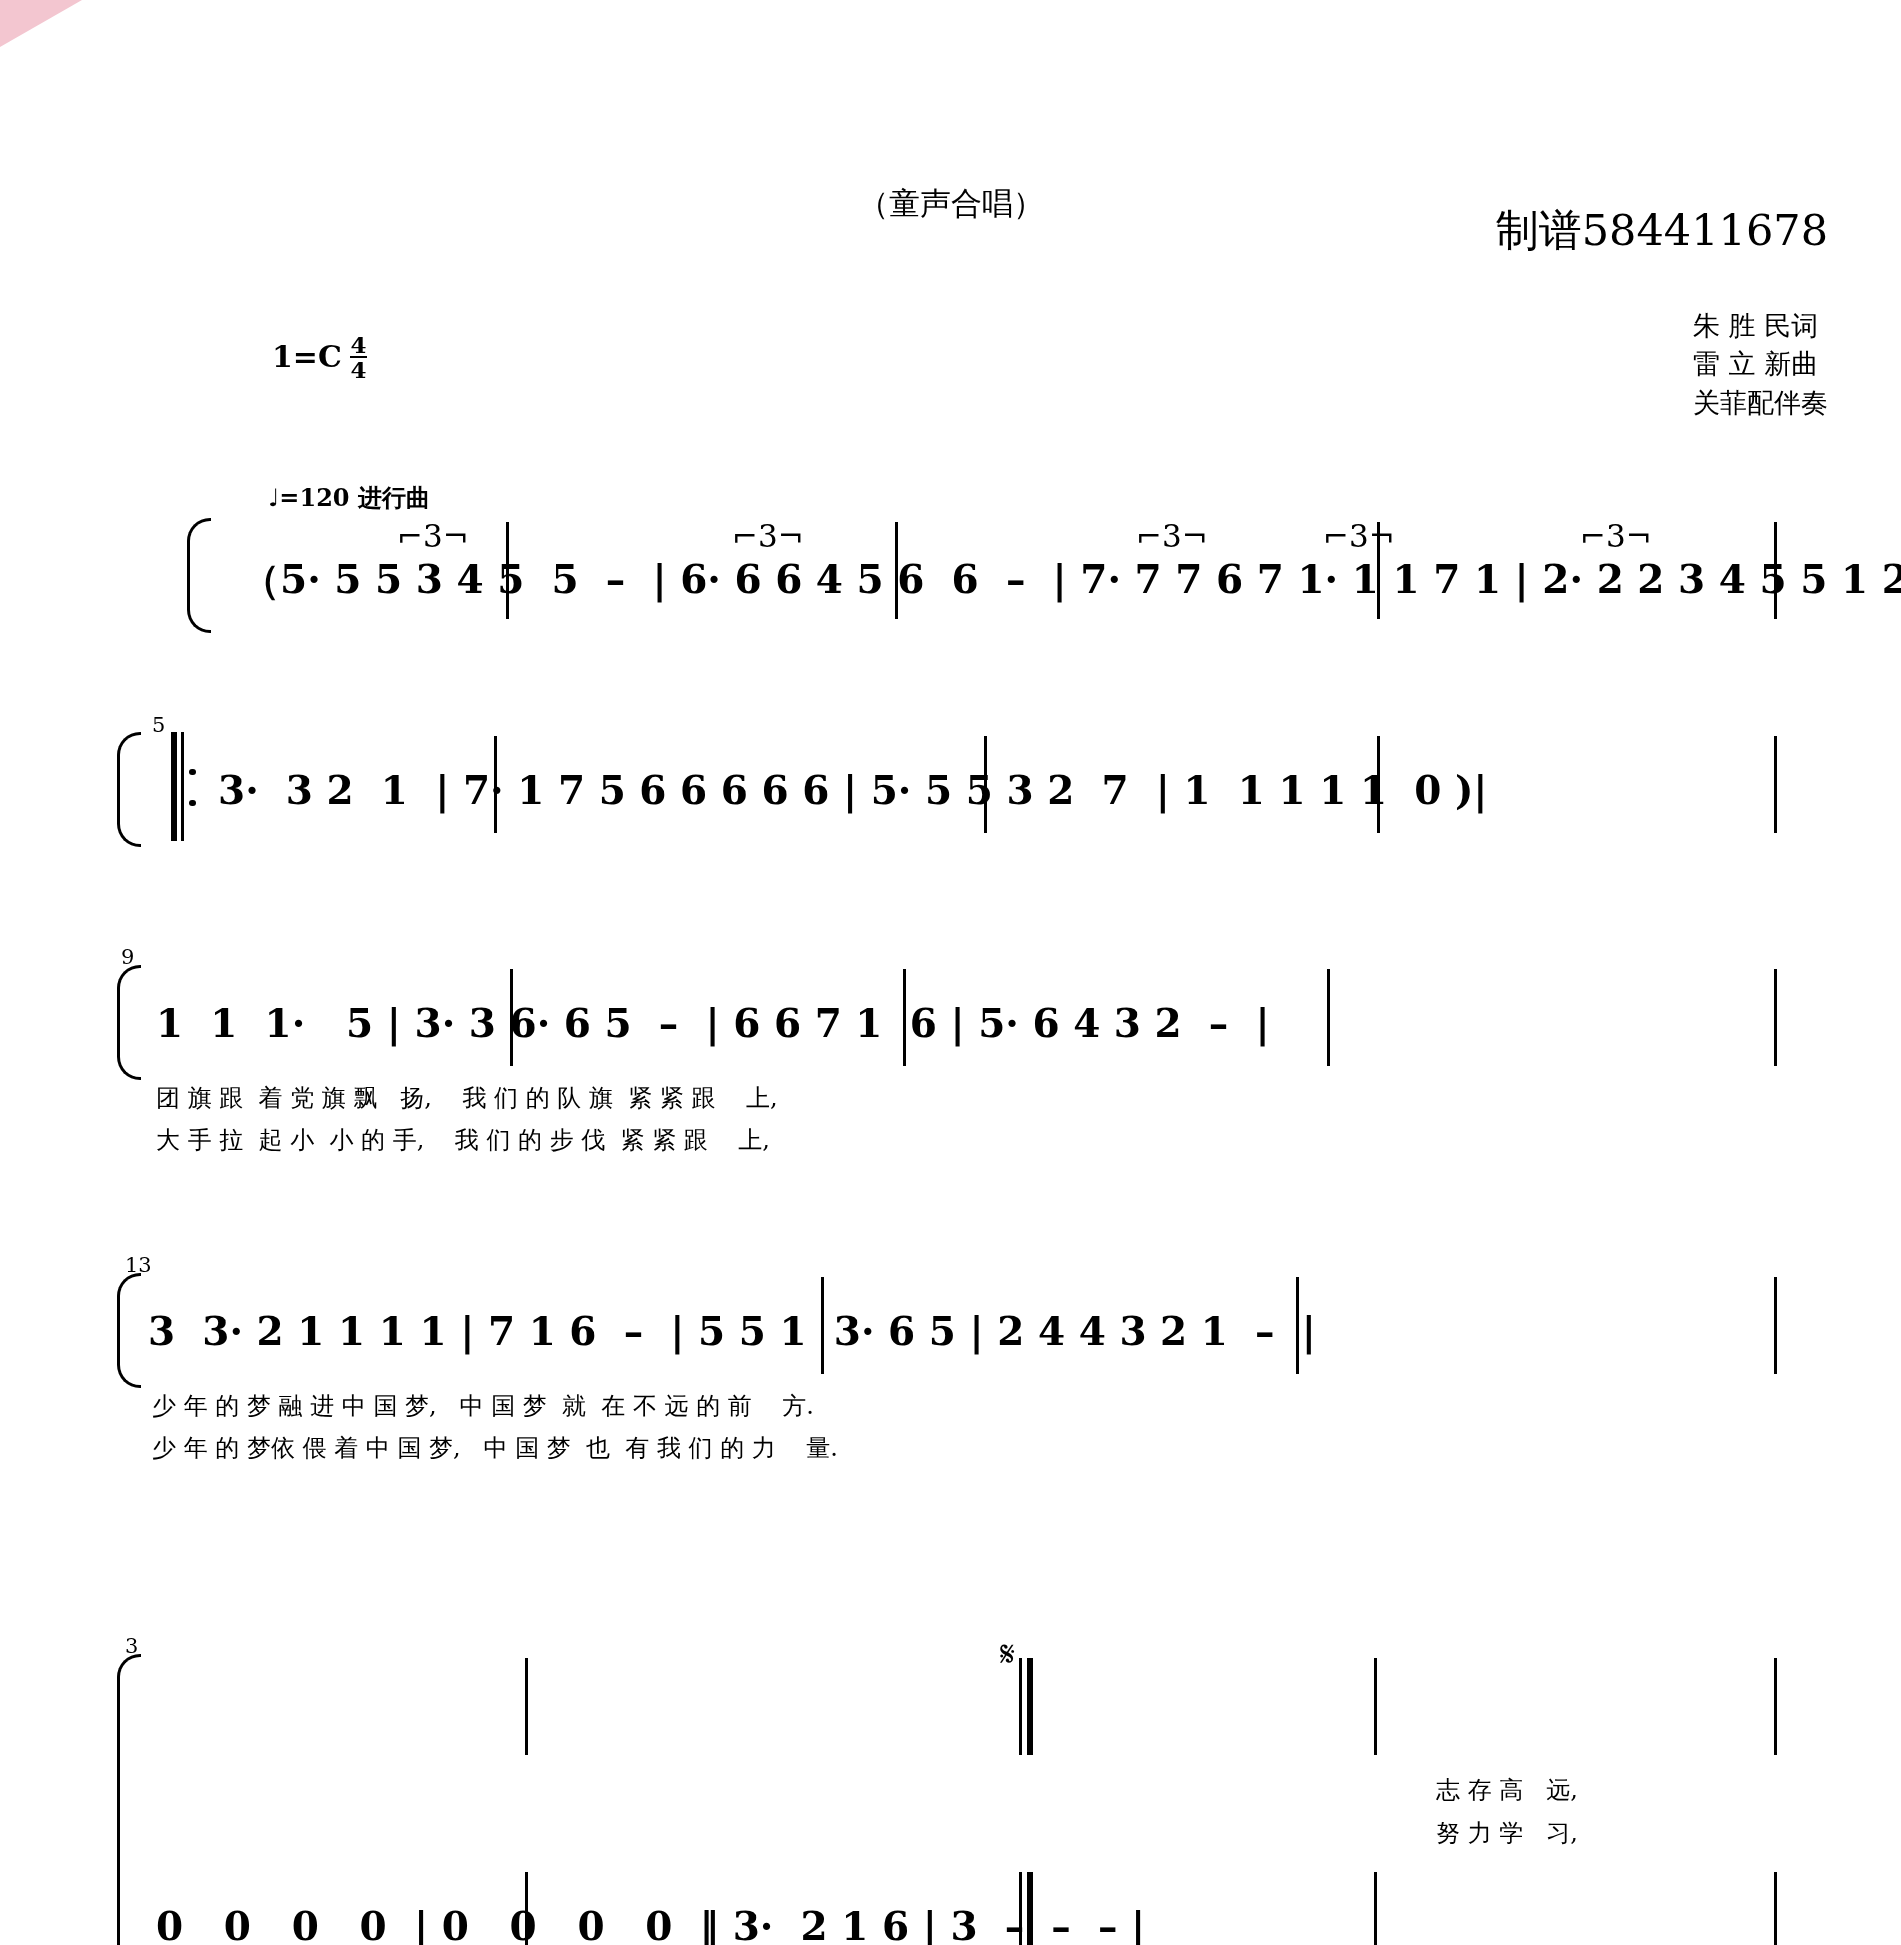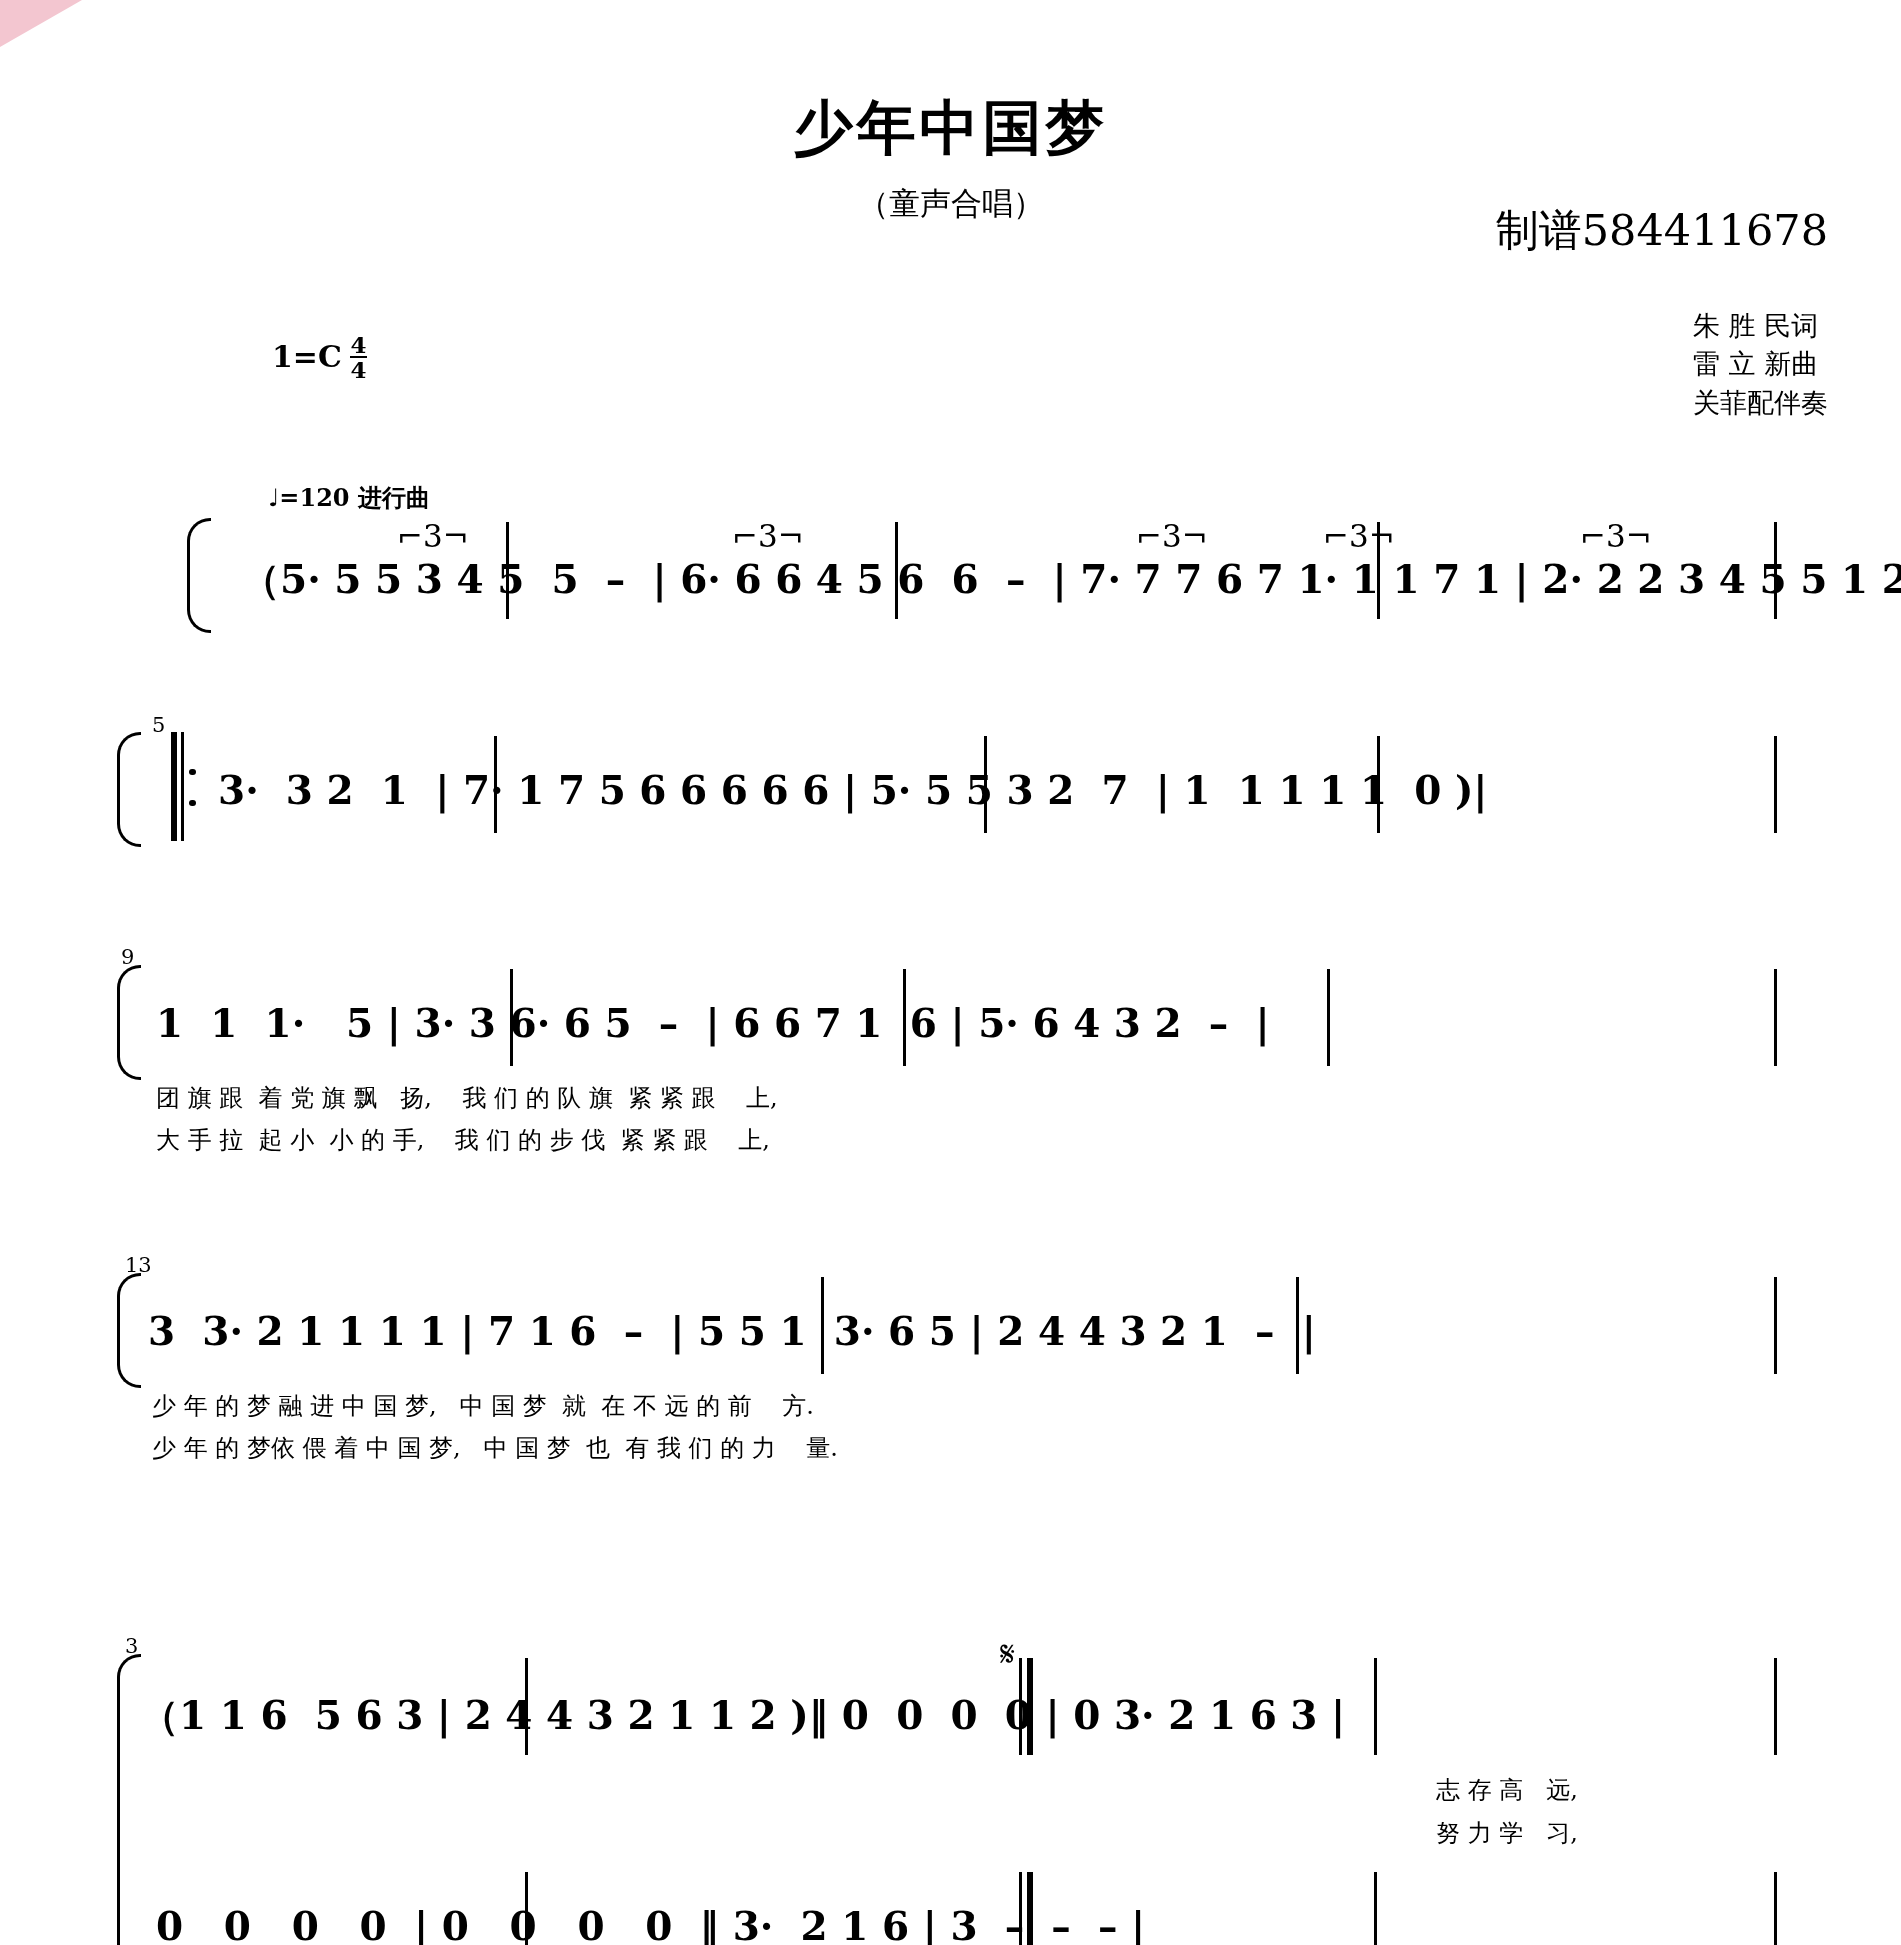--- a/index.html
+++ b/index.html
@@ -161,21 +161,20 @@
     font-family: "DejaVu Serif", serif;
   }
 </style>
 </head>
 <body>
 
 <div id="sheet">
 
   <div class="corner-mark"></div>
 
-  <div class="title">少年中国梦</div>
   <div class="subtitle">（童声合唱）</div>
   <div class="maker">制谱584411678</div>
 
   <div class="credits">
     <div>朱 胜 民词</div>
     <div>雷 立 新曲</div>
     <div>关菲配伴奏</div>
   </div>
 
   <div class="keysig">
@@ -254,21 +253,20 @@
     <div class="bracket" style="left:117px; top:7.8px; height:374px;"></div>
 
     <div class="seg" style="left:1000px; top:-11.7px; font-size:35px;">𝄋</div>
 
     <div class="staffline" style="left:525px; top:11.7px; height:97px;"></div>
     <div class="staffline thick" style="left:1027px; top:11.7px; height:97px;"></div>
     <div class="staffline" style="left:1019px; top:11.7px; height:97px;"></div>
     <div class="staffline" style="left:1374px; top:11.7px; height:97px;"></div>
     <div class="staffline" style="left:1774px; top:11.7px; height:97px;"></div>
 
-    <div class="notes" style="left:140px; top:43px; font-size:39px;">（1 1 6  5 6 3 | 2 4 4 3 2 1 1 2 )‖ 0  0  0  0 | 0 3· 2 1 6 3 |</div>
 
     <div class="lyrics" style="left:1436px; top:128px;">志 存 高   远,</div>
     <div class="lyrics" style="left:1436px; top:171px;">努 力 学   习,</div>
 
     <div class="staffline" style="left:525px; top:226px; height:97px;"></div>
     <div class="staffline thick" style="left:1027px; top:226px; height:97px;"></div>
     <div class="staffline" style="left:1019px; top:226px; height:97px;"></div>
     <div class="staffline" style="left:1374px; top:226px; height:97px;"></div>
     <div class="staffline" style="left:1774px; top:226px; height:97px;"></div>
 

